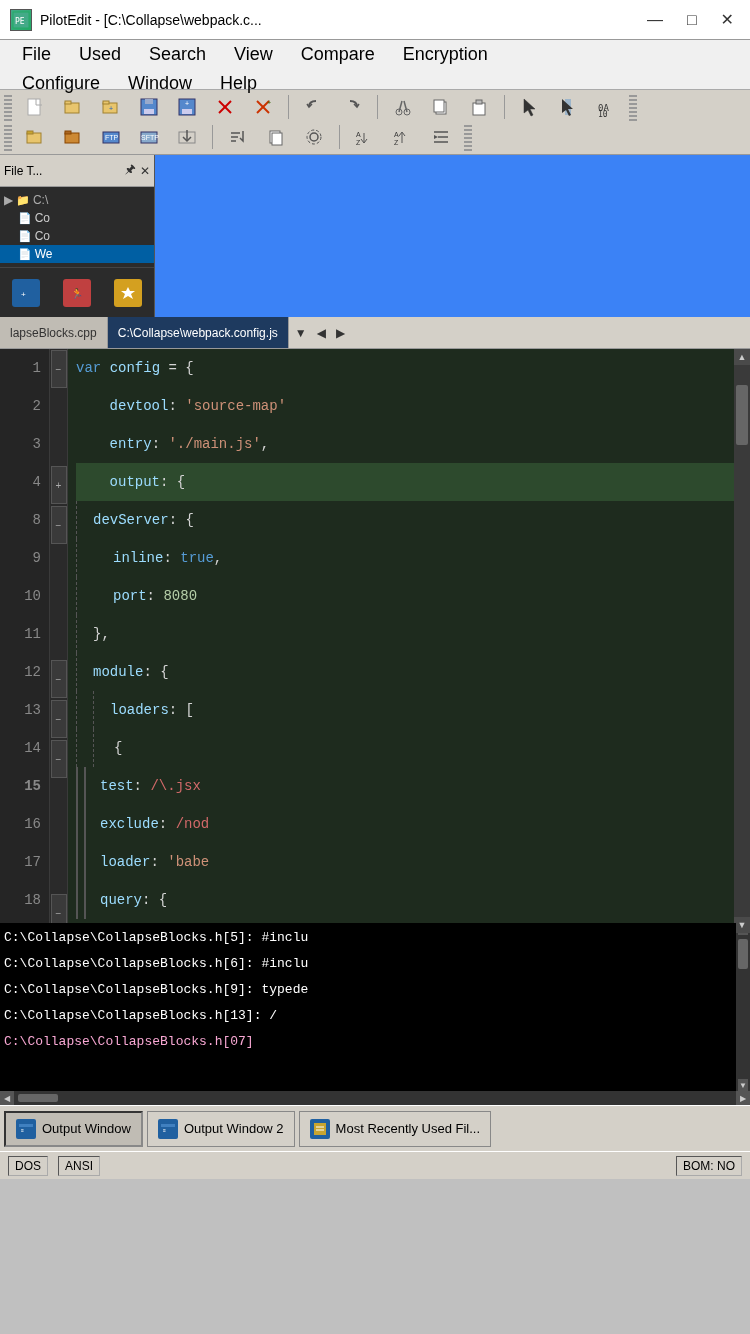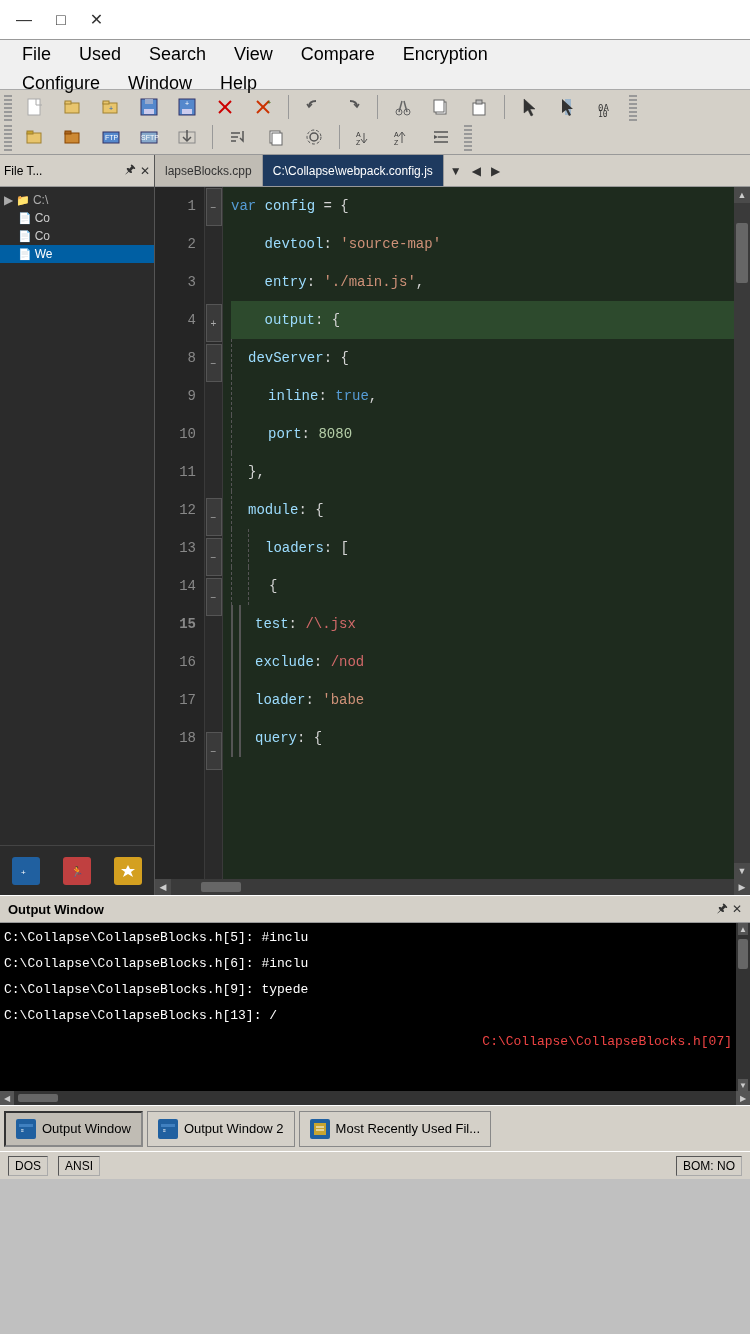--- a/index.html
+++ b/index.html
@@ -114,20 +114,21 @@
       height: 28px;
       background: repeating-linear-gradient(0deg, #999 0, #999 2px, transparent 2px, transparent 4px);
       cursor: e-resize;
     }
 
     
     .file-area {
       display: flex;
       height: 740px;
       background: #3b82f6;
+      flex-direction: column;
     }
 
     
     .file-tree {
       width: 155px;
       min-width: 155px;
       background: #2d2d2d;
       border-right: 1px solid #555;
       display: flex;
       flex-direction: column;
@@ -485,20 +486,29 @@
       color: #000;
       padding: 2px 6px;
       border: 1px inset #aaa;
       background: #d4d0c8;
     }
   </style>
 </head>
 <body>
 
 <div class="title-bar">
+  <div class="title-bar-left">
+    <div class="title-icon">
+      <svg width="18" height="18" viewBox="0 0 18 18">
+        <rect x="1" y="1" width="16" height="16" fill="#4a8" stroke="#2a6" stroke-width="1"></rect>
+        <text x="3" y="13" font-size="8" fill="white" font-family="monospace">PE</text>
+      </svg>
+    </div>
+    <span class="title-text">PilotEdit - [C:\Collapse\webpack.c...</span>
+  </div>
   <div class="title-bar-controls">
     <button class="title-btn">—</button>
     <button class="title-btn">□</button>
     <button class="title-btn close">✕</button>
   </div>
 </div>
 
 <div class="menu-bar">
   <div class="menu-row">
     <span class="menu-item">File</span>
@@ -908,21 +918,21 @@
     <span class="output-title">Output Window</span>
     <span class="output-pin">🖈</span>
     <span class="output-close">✕</span>
   </div>
   <div style="display:flex;flex:1;overflow:hidden;">
     <div class="output-content">
       <div class="output-line">C:\Collapse\CollapseBlocks.h[5]: #inclu</div>
       <div class="output-line">C:\Collapse\CollapseBlocks.h[6]: #inclu</div>
       <div class="output-line">C:\Collapse\CollapseBlocks.h[9]: typede</div>
       <div class="output-line">C:\Collapse\CollapseBlocks.h[13]:   /</div>
-      <div class="output-line" style="color:#ef4444;text-align:right;">C:\Collapse\CollapseBlocks.h[07]</div>
+      <div class="output-line" style="color:#f9a8d4;">C:\Collapse\CollapseBlocks.h[07]</div>
     </div>
     <div class="output-scrollbar-v">
       <div style="width:10px;height:12px;background:#555;display:flex;align-items:center;justify-content:center;font-size:8px;color:#ccc;cursor:pointer;">▲</div>
       <div class="output-scrollbar-thumb"></div>
       <div style="flex:1;"></div>
       <div style="width:10px;height:12px;background:#555;display:flex;align-items:center;justify-content:center;font-size:8px;color:#ccc;cursor:pointer;">▼</div>
     </div>
   </div>
   <div class="output-scroll-h">
     <div class="output-scroll-h-arrow">◀</div>

